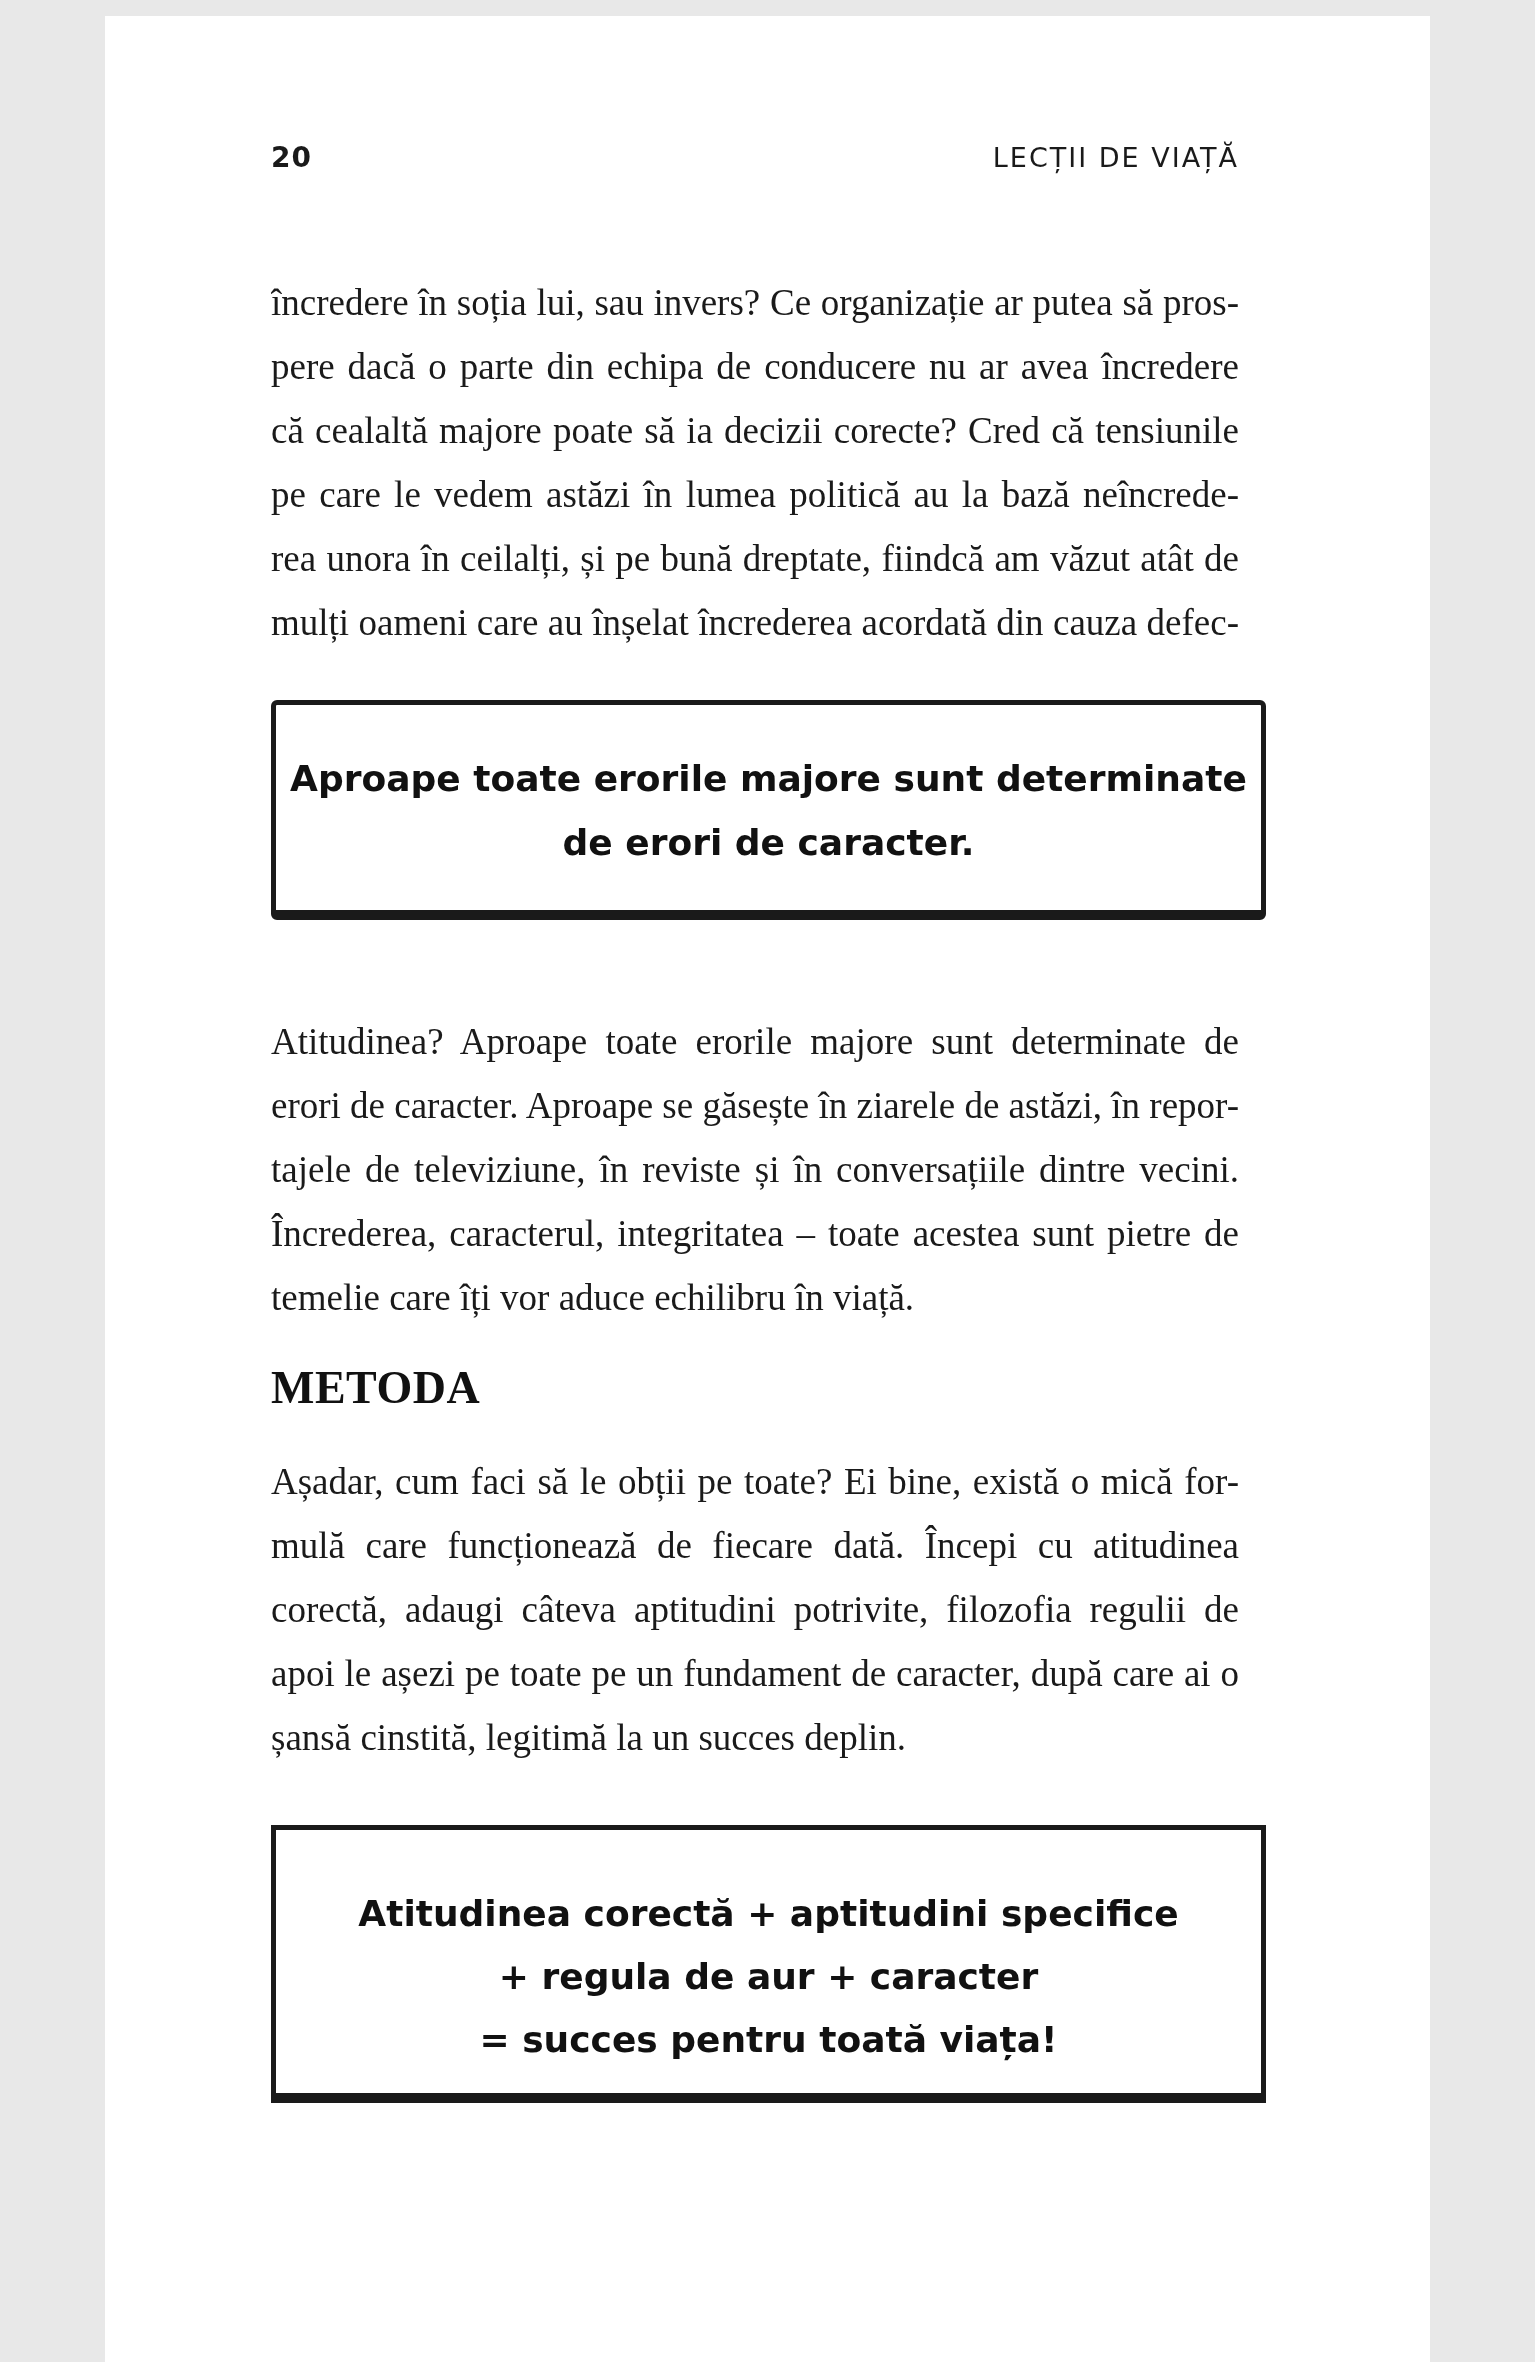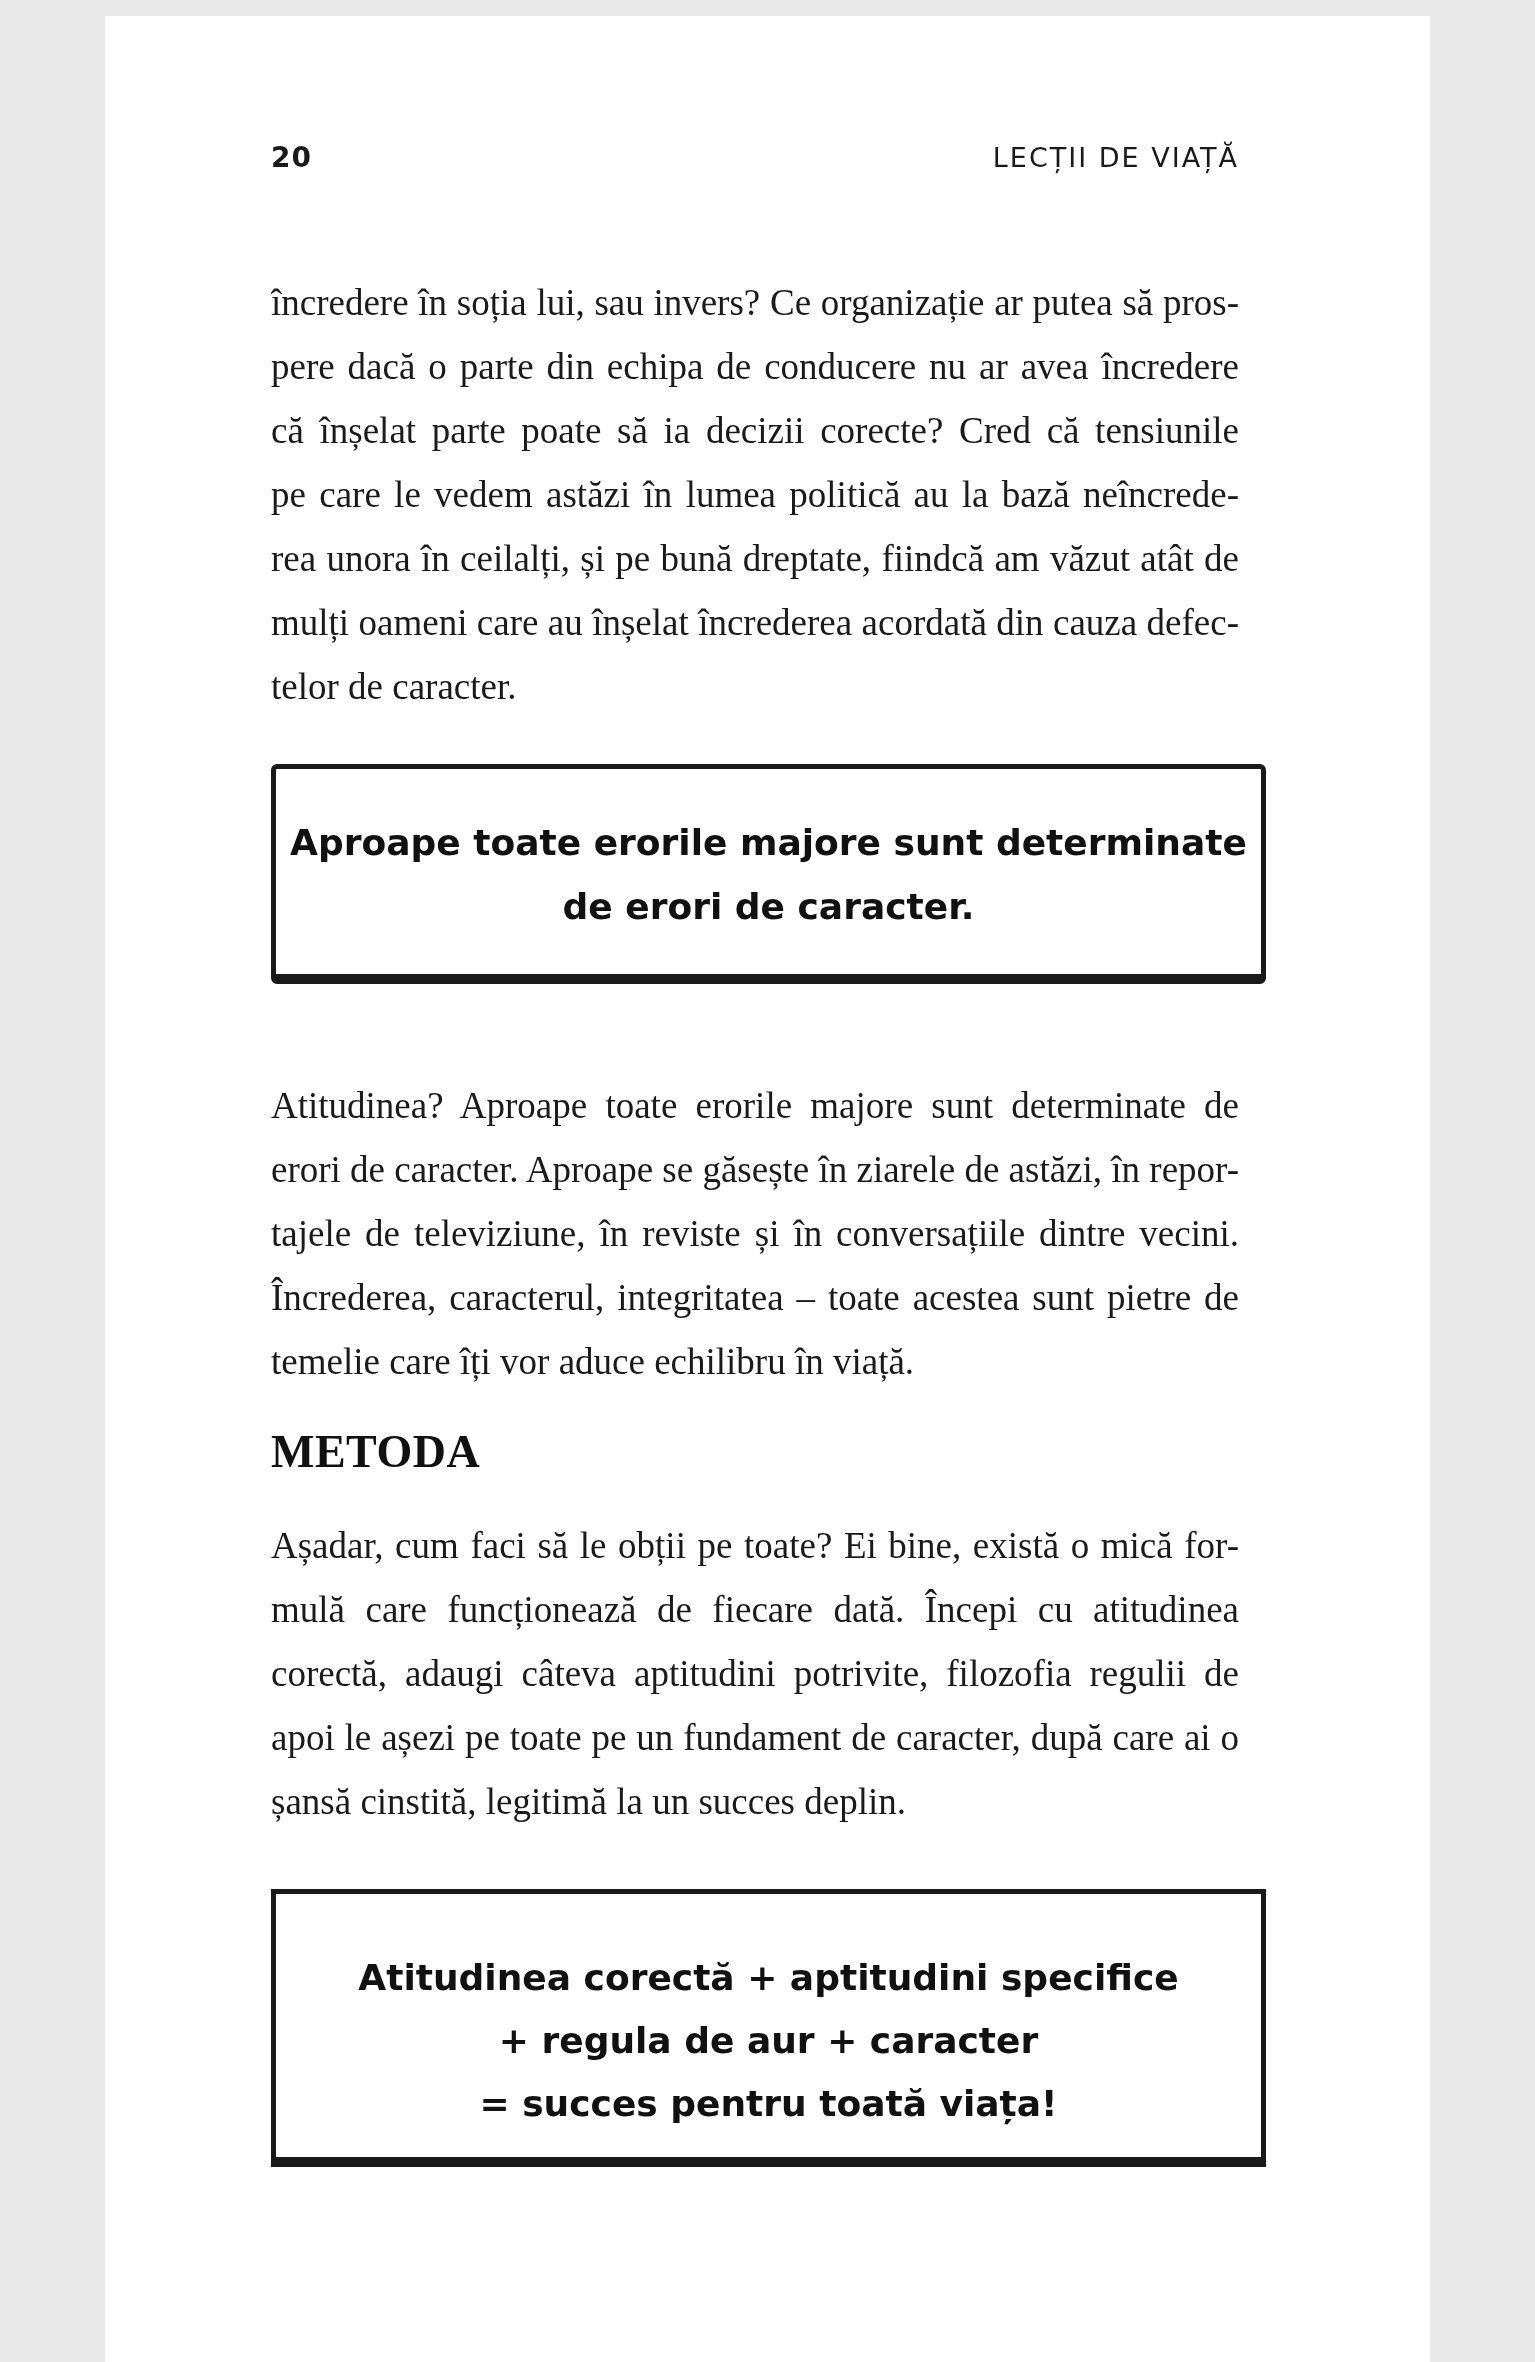--- a/index.html
+++ b/index.html
@@ -86,25 +86,24 @@
 <div class="page">
 
   <header class="running-head content-col">
     <span class="page-num">20</span>
     <span class="running-title">LECȚII DE VIAȚĂ</span>
   </header>
 
   <div class="para p1 content-col">
     <div class="line">încredere în soția lui, sau invers? Ce organizație ar putea să pros-</div>
     <div class="line">pere dacă o parte din echipa de conducere nu ar avea încredere</div>
-    <div class="line">că înșelat parte poate să ia decizii corecte? Cred că tensiunile</div>
+    <div class="line">că cealaltă majore poate să ia decizii corecte? Cred că tensiunile</div>
     <div class="line">pe care le vedem astăzi în lumea politică au la bază neîncrede-</div>
     <div class="line">rea unora în ceilalți, și pe bună dreptate, fiindcă am văzut atât de</div>
     <div class="line">mulți oameni care au înșelat încrederea acordată din cauza defec-</div>
-    <div class="line line-last">telor de caracter.</div>
   </div>
 
   <div class="callout callout1">
     <div class="cline">Aproape toate erorile majore sunt determinate</div>
     <div class="cline">de erori de caracter.</div>
   </div>
 
   <div class="para p2 content-col">
     <div class="line">Atitudinea? Aproape toate erorile majore sunt determinate de</div>
     <div class="line">erori de caracter. Aproape se găsește în ziarele de astăzi, în repor-</div>

